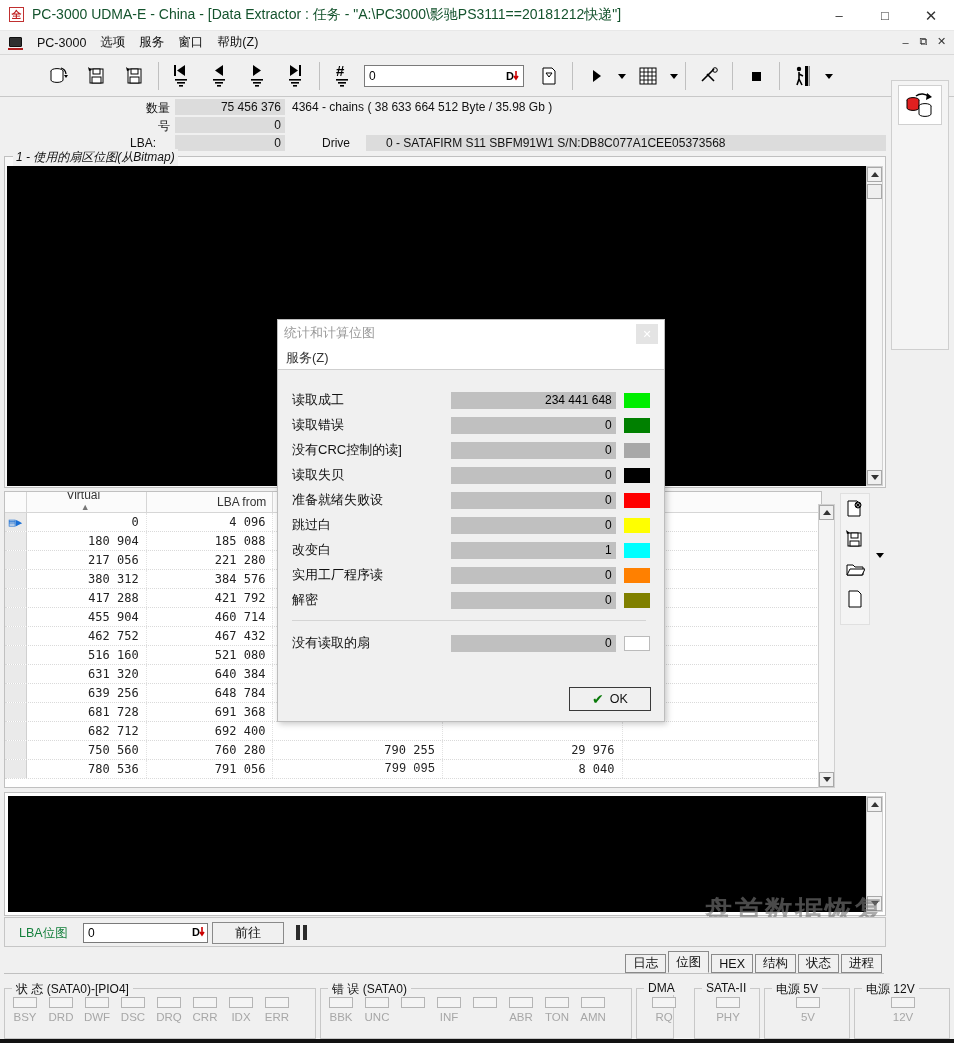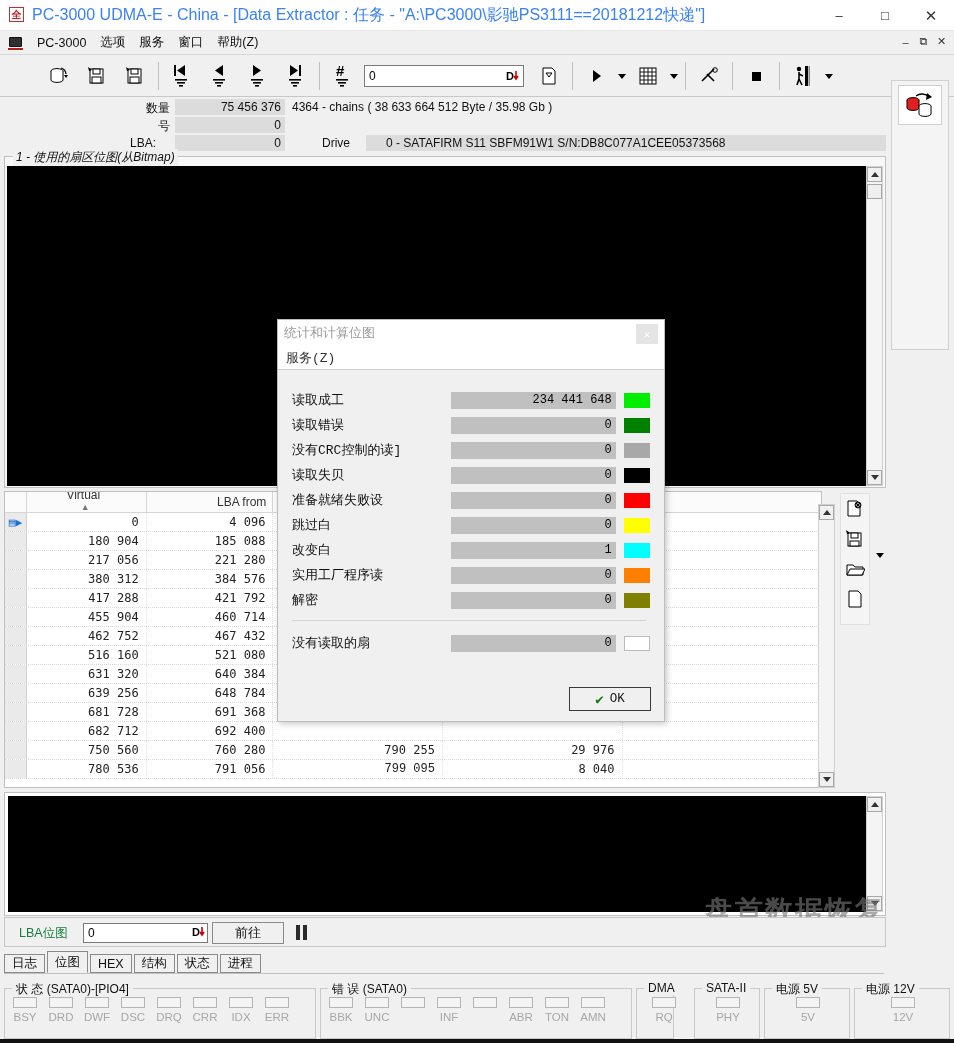--- a/index.html
+++ b/index.html
@@ -17,21 +17,21 @@
   .titlebar {
     position: absolute; left:0; top:0; width:954px; height:31px;
     background:#ffffff; border-bottom:1px solid #e8e8e8;
     display:flex; align-items:center;
   }
   .tb-icon { width:16px; height:16px; margin-left:9px; margin-right:7px; position:relative; }
   .tb-icon .glyph {
     width:15px; height:15px; border:1px solid #c03030; background:#fff;
     font-size:10px; line-height:13px; text-align:center; color:#c02020; font-weight:bold;
   }
-  .tb-title { font-size:16px; color:#3b82f6; white-space:nowrap; }
+  .tb-title { font-size:14px; color:#14532d; white-space:nowrap; }
   .winbtns { position:absolute; right:0; top:0; height:31px; display:flex; }
   .winbtn { width:46px; height:31px; display:flex; align-items:center; justify-content:center;
             font-size:13px; color:#333; }
   .winbtn.close { font-size:15px; }
 
   
   .menubar {
     position:absolute; left:0; top:31px; width:954px; height:24px;
     background:#f0f0f0; border-bottom:1px solid #d8d8d8;
     display:flex; align-items:center;
@@ -121,21 +121,20 @@
         display:flex; align-items:center; justify-content:flex-end; padding-right:7px; }
   .tc.gutter { width:22px; background:#eaeaea; border-right:1px solid #d0d0d0; padding:0;
                justify-content:center; }
   .sortmark { font-size:9px; color:#777; margin-left:4px; }
   .rowcursor { color:#1a6fd4; font-size:11px; }
 
   
   .dialog {
     position:absolute; background:#f0f0f0; border:1px solid #bdbdbd;
     box-shadow:2px 2px 6px rgba(0,0,0,0.22);
-    font-family:Liberation Mono, monospace;
   }
   .dlg-title { height:26px; display:flex; align-items:center; padding-left:6px;
                font-size:13px; color:#9a9a9a; background:#fff; }
   .dlg-close { position:absolute; right:6px; top:4px; width:22px; height:20px;
                background:#e4e4e4; color:#fff; font-size:11px;
                display:flex; align-items:center; justify-content:center; }
   .dlg-menu { height:24px; display:flex; align-items:center; padding-left:8px;
               font-size:13px; color:#333; background:#fff; border-bottom:1px solid #cfcfcf; }
   .dlg-body { padding:18px 14px 0 14px; }
   .statrow { display:flex; align-items:center; height:24px; margin-bottom:1px; }
@@ -159,21 +158,21 @@
   .lbabar { position:absolute; background:#f0f0f0; border:1px solid #c6c6c6; }
   .lba-label { position:absolute; font-size:12.5px; color:#15803d; }
   .lba-input { position:absolute; background:#fff; border:1px solid #7a7a7a;
                display:flex; align-items:center; }
   .goto-btn { position:absolute; background:#f0f0f0; border:1px solid #8a8a8a;
               display:flex; align-items:center; justify-content:center; font-size:13px; color:#111; }
   .pause-ico { position:absolute; display:flex; gap:3px; }
   .pause-ico i { display:block; width:4px; height:15px; background:#2b2b2b; }
 
   
-  .tabstrip { position:absolute; left:0; height:22px; display:flex; align-items:flex-end; }
+  .tabstrip { position:absolute; left:0; height:22px; display:flex; align-items:flex-end;justify-content:flex-end; }
   .tab { height:19px; border:1px solid #8a8a8a; background:#f0f0f0; margin-right:2px;
          display:flex; align-items:center; padding:0 7px; font-size:12.5px; color:#111; }
   .tab.active { height:22px; background:#f0f0f0; border-bottom-color:#f0f0f0; }
   .tabline { position:absolute; height:1px; background:#c0c0c0; }
 
   
   .sgroup { position:absolute; border:1px solid #c8c8c8; }
   .sgroup-title { position:absolute; top:-8px; left:7px; background:#f0f0f0; padding:0 4px;
                   font-size:12px; color:#111; white-space:nowrap; }
   .leds { position:absolute; display:flex; }

